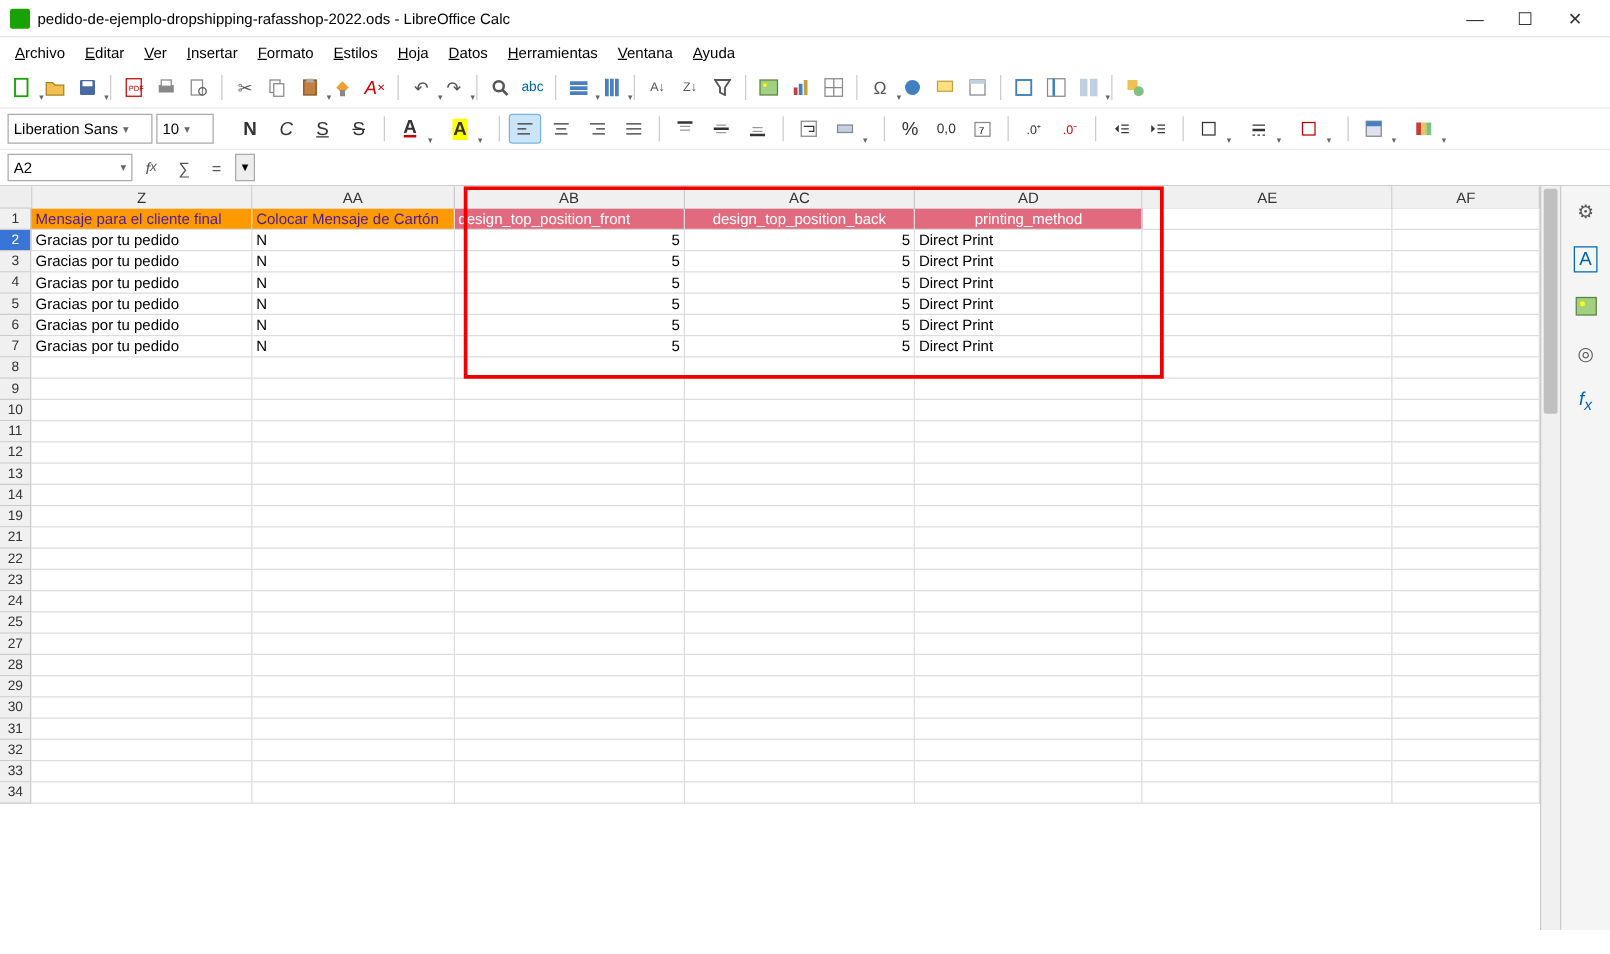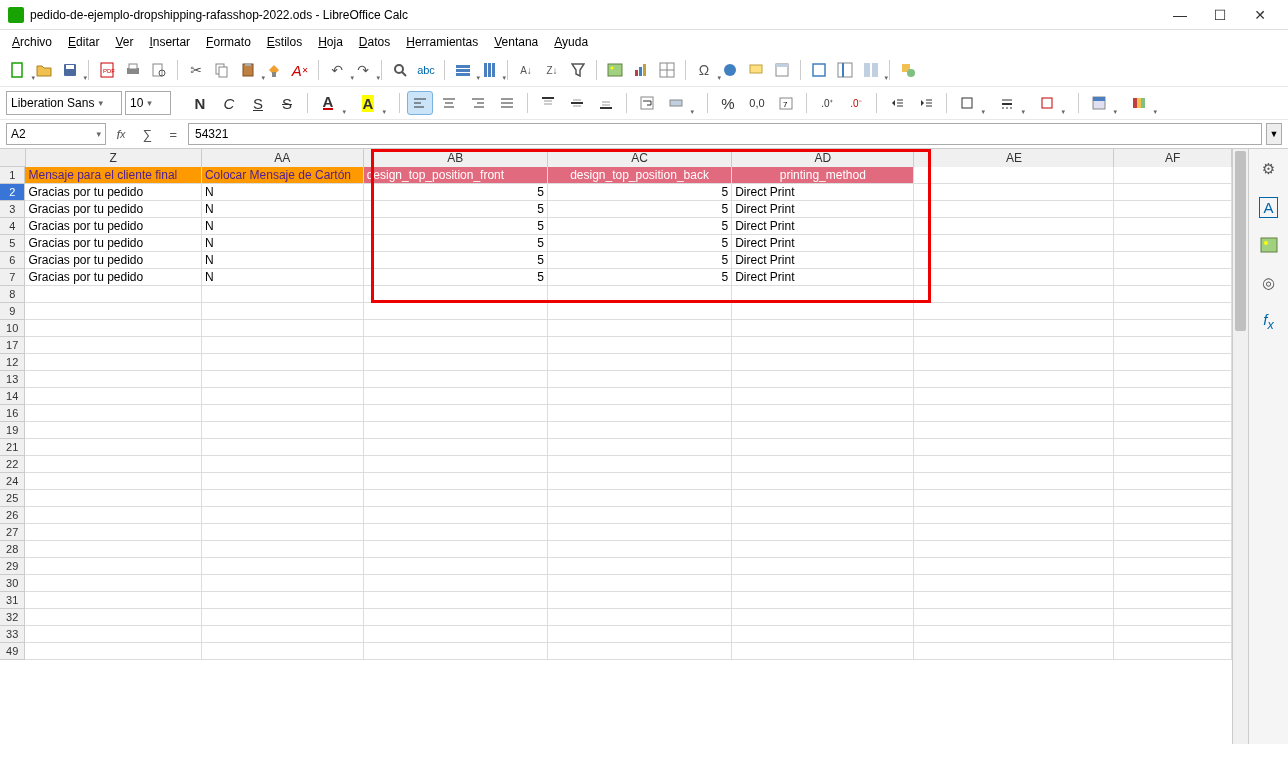--- a/index.html
+++ b/index.html
@@ -409,23 +409,20 @@
 </div>
 
 <div class="formula-bar">
   <div class="name-box">
       <span>A2</span>
       <span class="arrow">▾</span>
     </div>
   <div class="fx-btn">f<sub>x</sub></div>
   <div class="fx-btn">∑</div>
   <div class="fx-btn">=</div>
-  <div class="formula-input">
-      <span>54321</span>
-    </div>
   <div class="formula-drop">▼</div>
 </div>
 
 <div class="sheet-area">
   <div class="grid-wrap">
     <div class="col-headers" id="col-headers">
       <div class="corner"></div>
     <div class="col-h" style="width: 180px;">Z</div>
         <div class="col-h" style="width: 165px;">AA</div>
         <div class="col-h" style="width: 188px;">AB</div>
@@ -529,21 +526,21 @@
           <div class="row-h">10</div>
           <div class="cell" style="width: 180px;"></div>
           <div class="cell" style="width: 165px;"></div>
           <div class="cell" style="width: 188px;"></div>
           <div class="cell" style="width: 188px;"></div>
           <div class="cell" style="width: 186px;"></div>
           <div class="cell" style="width: 204px;"></div>
           <div class="cell" style="width: 120px;"></div>
         </div>
         <div class="row">
-          <div class="row-h">17</div>
+          <div class="row-h">11</div>
           <div class="cell" style="width: 180px;"></div>
           <div class="cell" style="width: 165px;"></div>
           <div class="cell" style="width: 188px;"></div>
           <div class="cell" style="width: 188px;"></div>
           <div class="cell" style="width: 186px;"></div>
           <div class="cell" style="width: 204px;"></div>
           <div class="cell" style="width: 120px;"></div>
         </div>
         <div class="row">
           <div class="row-h">12</div>
@@ -569,30 +566,20 @@
           <div class="row-h">14</div>
           <div class="cell" style="width: 180px;"></div>
           <div class="cell" style="width: 165px;"></div>
           <div class="cell" style="width: 188px;"></div>
           <div class="cell" style="width: 188px;"></div>
           <div class="cell" style="width: 186px;"></div>
           <div class="cell" style="width: 204px;"></div>
           <div class="cell" style="width: 120px;"></div>
         </div>
         <div class="row">
-          <div class="row-h">16</div>
-          <div class="cell" style="width: 180px;"></div>
-          <div class="cell" style="width: 165px;"></div>
-          <div class="cell" style="width: 188px;"></div>
-          <div class="cell" style="width: 188px;"></div>
-          <div class="cell" style="width: 186px;"></div>
-          <div class="cell" style="width: 204px;"></div>
-          <div class="cell" style="width: 120px;"></div>
-        </div>
-        <div class="row">
           <div class="row-h">19</div>
           <div class="cell" style="width: 180px;"></div>
           <div class="cell" style="width: 165px;"></div>
           <div class="cell" style="width: 188px;"></div>
           <div class="cell" style="width: 188px;"></div>
           <div class="cell" style="width: 186px;"></div>
           <div class="cell" style="width: 204px;"></div>
           <div class="cell" style="width: 120px;"></div>
         </div>
         <div class="row">
@@ -609,50 +596,50 @@
           <div class="row-h">22</div>
           <div class="cell" style="width: 180px;"></div>
           <div class="cell" style="width: 165px;"></div>
           <div class="cell" style="width: 188px;"></div>
           <div class="cell" style="width: 188px;"></div>
           <div class="cell" style="width: 186px;"></div>
           <div class="cell" style="width: 204px;"></div>
           <div class="cell" style="width: 120px;"></div>
         </div>
         <div class="row">
+          <div class="row-h">23</div>
+          <div class="cell" style="width: 180px;"></div>
+          <div class="cell" style="width: 165px;"></div>
+          <div class="cell" style="width: 188px;"></div>
+          <div class="cell" style="width: 188px;"></div>
+          <div class="cell" style="width: 186px;"></div>
+          <div class="cell" style="width: 204px;"></div>
+          <div class="cell" style="width: 120px;"></div>
+        </div>
+        <div class="row">
           <div class="row-h">24</div>
           <div class="cell" style="width: 180px;"></div>
           <div class="cell" style="width: 165px;"></div>
           <div class="cell" style="width: 188px;"></div>
           <div class="cell" style="width: 188px;"></div>
           <div class="cell" style="width: 186px;"></div>
           <div class="cell" style="width: 204px;"></div>
           <div class="cell" style="width: 120px;"></div>
         </div>
         <div class="row">
           <div class="row-h">25</div>
           <div class="cell" style="width: 180px;"></div>
           <div class="cell" style="width: 165px;"></div>
           <div class="cell" style="width: 188px;"></div>
           <div class="cell" style="width: 188px;"></div>
           <div class="cell" style="width: 186px;"></div>
           <div class="cell" style="width: 204px;"></div>
           <div class="cell" style="width: 120px;"></div>
         </div>
         <div class="row">
-          <div class="row-h">26</div>
-          <div class="cell" style="width: 180px;"></div>
-          <div class="cell" style="width: 165px;"></div>
-          <div class="cell" style="width: 188px;"></div>
-          <div class="cell" style="width: 188px;"></div>
-          <div class="cell" style="width: 186px;"></div>
-          <div class="cell" style="width: 204px;"></div>
-          <div class="cell" style="width: 120px;"></div>
-        </div>
-        <div class="row">
           <div class="row-h">27</div>
           <div class="cell" style="width: 180px;"></div>
           <div class="cell" style="width: 165px;"></div>
           <div class="cell" style="width: 188px;"></div>
           <div class="cell" style="width: 188px;"></div>
           <div class="cell" style="width: 186px;"></div>
           <div class="cell" style="width: 204px;"></div>
           <div class="cell" style="width: 120px;"></div>
         </div>
         <div class="row">
@@ -709,21 +696,21 @@
           <div class="row-h">33</div>
           <div class="cell" style="width: 180px;"></div>
           <div class="cell" style="width: 165px;"></div>
           <div class="cell" style="width: 188px;"></div>
           <div class="cell" style="width: 188px;"></div>
           <div class="cell" style="width: 186px;"></div>
           <div class="cell" style="width: 204px;"></div>
           <div class="cell" style="width: 120px;"></div>
         </div>
         <div class="row">
-          <div class="row-h">49</div>
+          <div class="row-h">34</div>
           <div class="cell" style="width: 180px;"></div>
           <div class="cell" style="width: 165px;"></div>
           <div class="cell" style="width: 188px;"></div>
           <div class="cell" style="width: 188px;"></div>
           <div class="cell" style="width: 186px;"></div>
           <div class="cell" style="width: 204px;"></div>
           <div class="cell" style="width: 120px;"></div>
         </div>
       </div>
     <div class="red-box" id="red-box" style="left: 371px; top: 0px; width: 560px; height: 154px;"></div>

